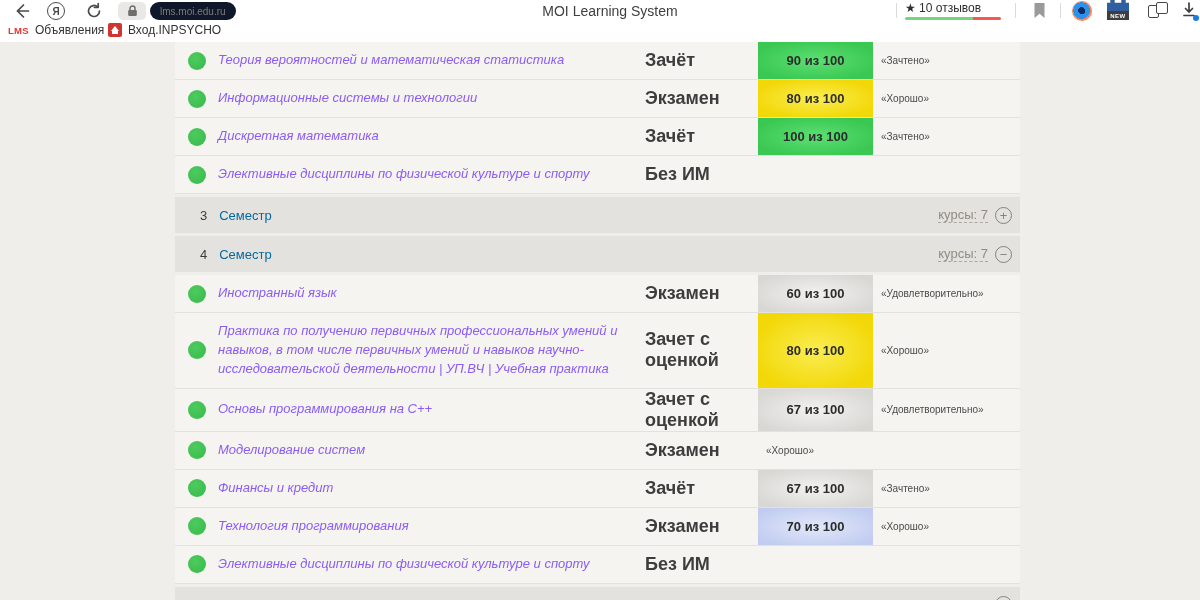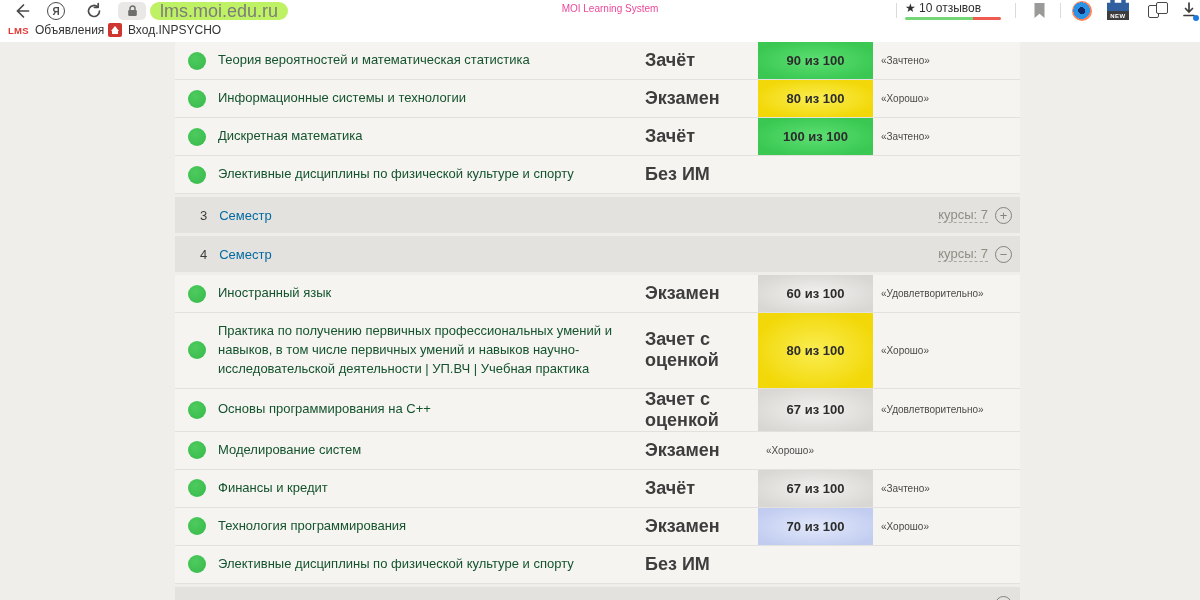--- a/index.html
+++ b/index.html
@@ -12,23 +12,23 @@
   .bm-row { position:relative; height:20px; }
 
   .nav-ico { position:absolute; top:2px; color:#4a4a4a; }
   .back { left:12px; }
   .ya-circle { left:47px; width:18px; height:18px; border:1.7px solid #4a4a4a; border-radius:50%;
                font-size:10px; font-weight:bold; display:flex; align-items:center; justify-content:center; }
   .refresh { left:85px; }
 
   .lock-pill { position:absolute; left:118px; top:2px; width:28px; height:18px; background:#e9e8e6;
                border-radius:5px; display:flex; align-items:center; justify-content:center; }
-  .url-pill { position:absolute; left:150px; top:2px; height:18px; background:#bef264; border-radius:9px;
-              padding:0 10px; font-size:18px; color:#7c7c7a; display:flex; align-items:center; }
-  .page-title { position:absolute; left:0; right:0; top:3px; text-align:center; font-size:10px; color:#ec4899;padding-left:20px; }
+  .url-pill { position:absolute; left:150px; top:2px; height:18px; background:#0f172a; border-radius:9px;
+              padding:0 10px; font-size:10px; color:#7c7c7a; display:flex; align-items:center; }
+  .page-title { position:absolute; left:0; right:0; top:3px; text-align:center; font-size:14px; color:#404040;padding-left:20px; }
 
   .vsep { position:absolute; top:3px; width:1px; height:15px; background:#dddbd9; }
   .reviews { position:absolute; left:905px; top:1px; width:96px; cursor:pointer; }
   .reviews-text { font-size:12px; color:#2f2f2f; white-space:nowrap; }
   .reviews-bar { margin-top:2px; height:3px; border-radius:2px;
                  background:linear-gradient(to right,#74d674 0 71%, #ef5b50 71% 100%); }
   .bm-flag { position:absolute; left:1033px; top:2px; }
   .ext-circle { position:absolute; left:1072px; top:1px; width:20px; height:20px; border-radius:50%;
                 background:radial-gradient(circle at 48% 48%, #142a66 0 24%, #2a93e8 24% 56%, #ff8256 56% 76%, #ee4d63 76% 100%); }
   .ext-new { position:absolute; left:1107px; top:0px; width:22px; height:21px; }
@@ -50,22 +50,22 @@
                           border-left:4px solid transparent; border-right:4px solid transparent; border-bottom:5px solid #fff; }
   .inst-favicon::after { content:""; position:absolute; left:4px; top:8px; width:6px; height:3px; background:#fff; }
 
   
   .page { position:absolute; top:42px; left:0; width:1200px; height:558px; background:#efeeea; }
   .grades-table { margin-left:175px; width:845px; }
 
   .row.course { display:flex; align-items:center; background:#f5f4f0; border-bottom:1px solid #e3e1dd; min-height:38px; }
   .dot-cell { width:43px; display:flex; justify-content:flex-start; padding-left:13px; flex:none; }
   .dot { width:18px; height:18px; border-radius:50%; background:radial-gradient(circle at 40% 35%, #4ecb5e, #36b94a); }
-  .course-name { width:427px; flex:none; font-size:13px; line-height:1.45; color:#14532d; text-decoration:none;
-                 padding:9px 14px 9px 0; cursor:pointer; }
+  .course-name { width:427px; flex:none; font-size:13px; line-height:1.45; color:#8b5cf6; text-decoration:none;
+                 padding:9px 14px 9px 0; cursor:pointer;font-style:italic; }
   .exam { width:113px; flex:none; font-size:18px; color:#3d3d3d;font-weight:bold; }
   .score { width:115px; flex:none; align-self:stretch; display:flex; align-items:center; justify-content:center;
            font-size:13px; font-weight:600; color:#2c2c2c; }
   .score.none { background:transparent; }
   .score.green  { background:radial-gradient(ellipse at center, #5ddf73 0%, #3ac852 78%); }
   .score.yellow { background:radial-gradient(ellipse at center, #faed52 0%, #f2d808 78%); }
   .score.gray   { background:radial-gradient(ellipse at center, #f2f1ef 0%, #d8d7d4 85%); }
   .score.blue   { background:radial-gradient(ellipse at center, #e2e8fa 0%, #c1ccf0 85%); }
   .grade { flex:1; font-size:10px; color:#4a4a4a; padding-left:8px; white-space:nowrap; }
 

